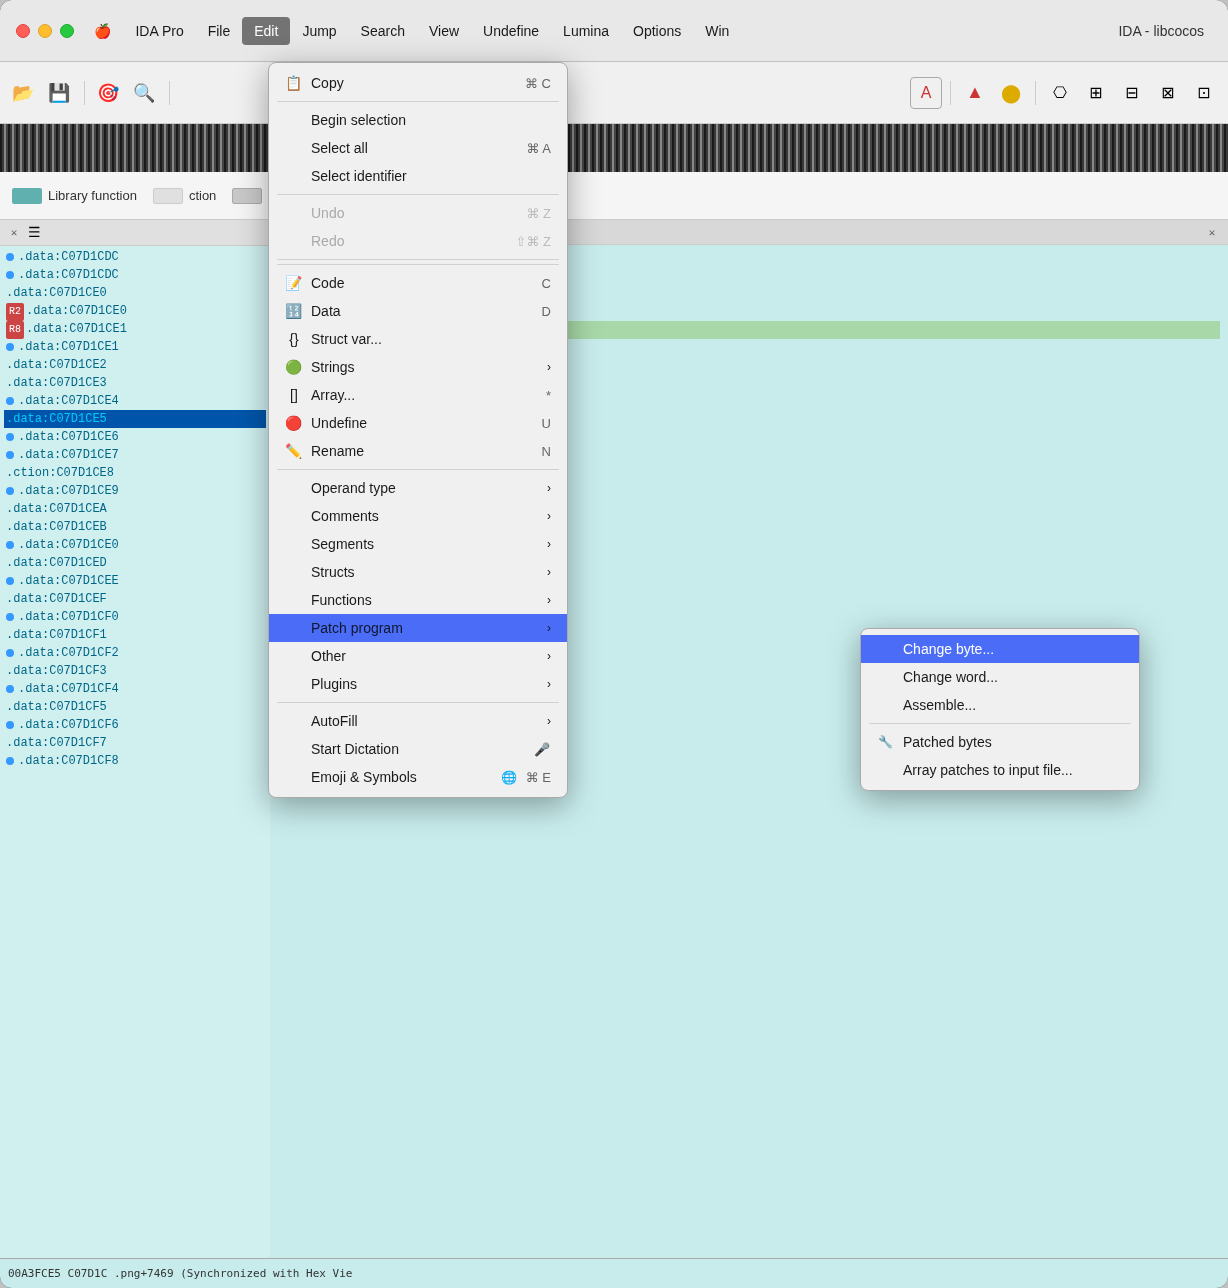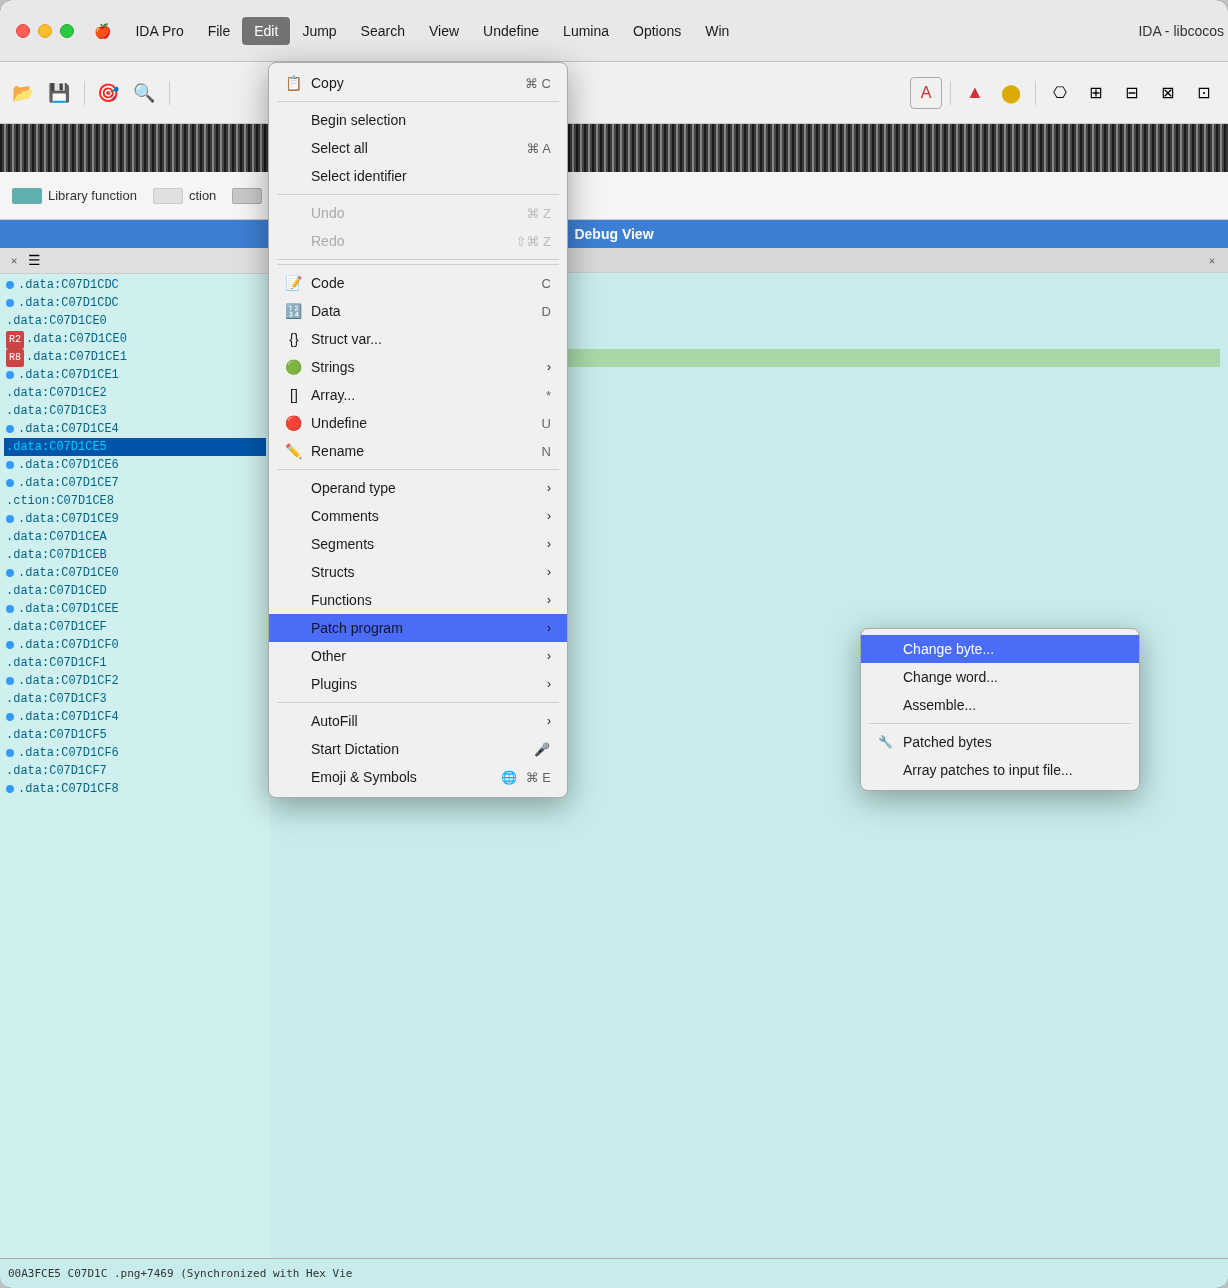--- a/index.html
+++ b/index.html
@@ -56,21 +56,21 @@
       cursor: default;
       white-space: nowrap;
     }
     .menu-item.active {
       background: #737373;
       color: white;
     }
 
     .title-right {
       position: absolute;
-      right: 4px;
+      right: 24px;
       font-size: 14px;
       color: #333;
       font-weight: 500;
     }
 
     
     .toolbar {
       height: 62px;
       background: #f0f0f0;
       border-bottom: 1px solid #ccc;
@@ -452,21 +452,20 @@
     <div class="legend-item">
       <div class="legend-color" style="background: #b0b070;"></div>
       <span>Unexplored</span>
     </div>
     <div class="legend-item">
       <div class="legend-color" style="background: #e060a0;"></div>
       <span>Externa</span>
     </div>
   </div>
 
-  <div class="debug-header">Debug View</div>
 
   <div class="main-area">
 
     <div class="left-panel">
       <div class="panel-header">
         <div class="close-x">✕</div>
         <div style="font-size:14px;">☰</div>
       </div>
       <div class="data-rows" id="data-rows-container">
       <div class="data-row"><span class="dot-marker"></span>.data:C07D1CDC</div>

